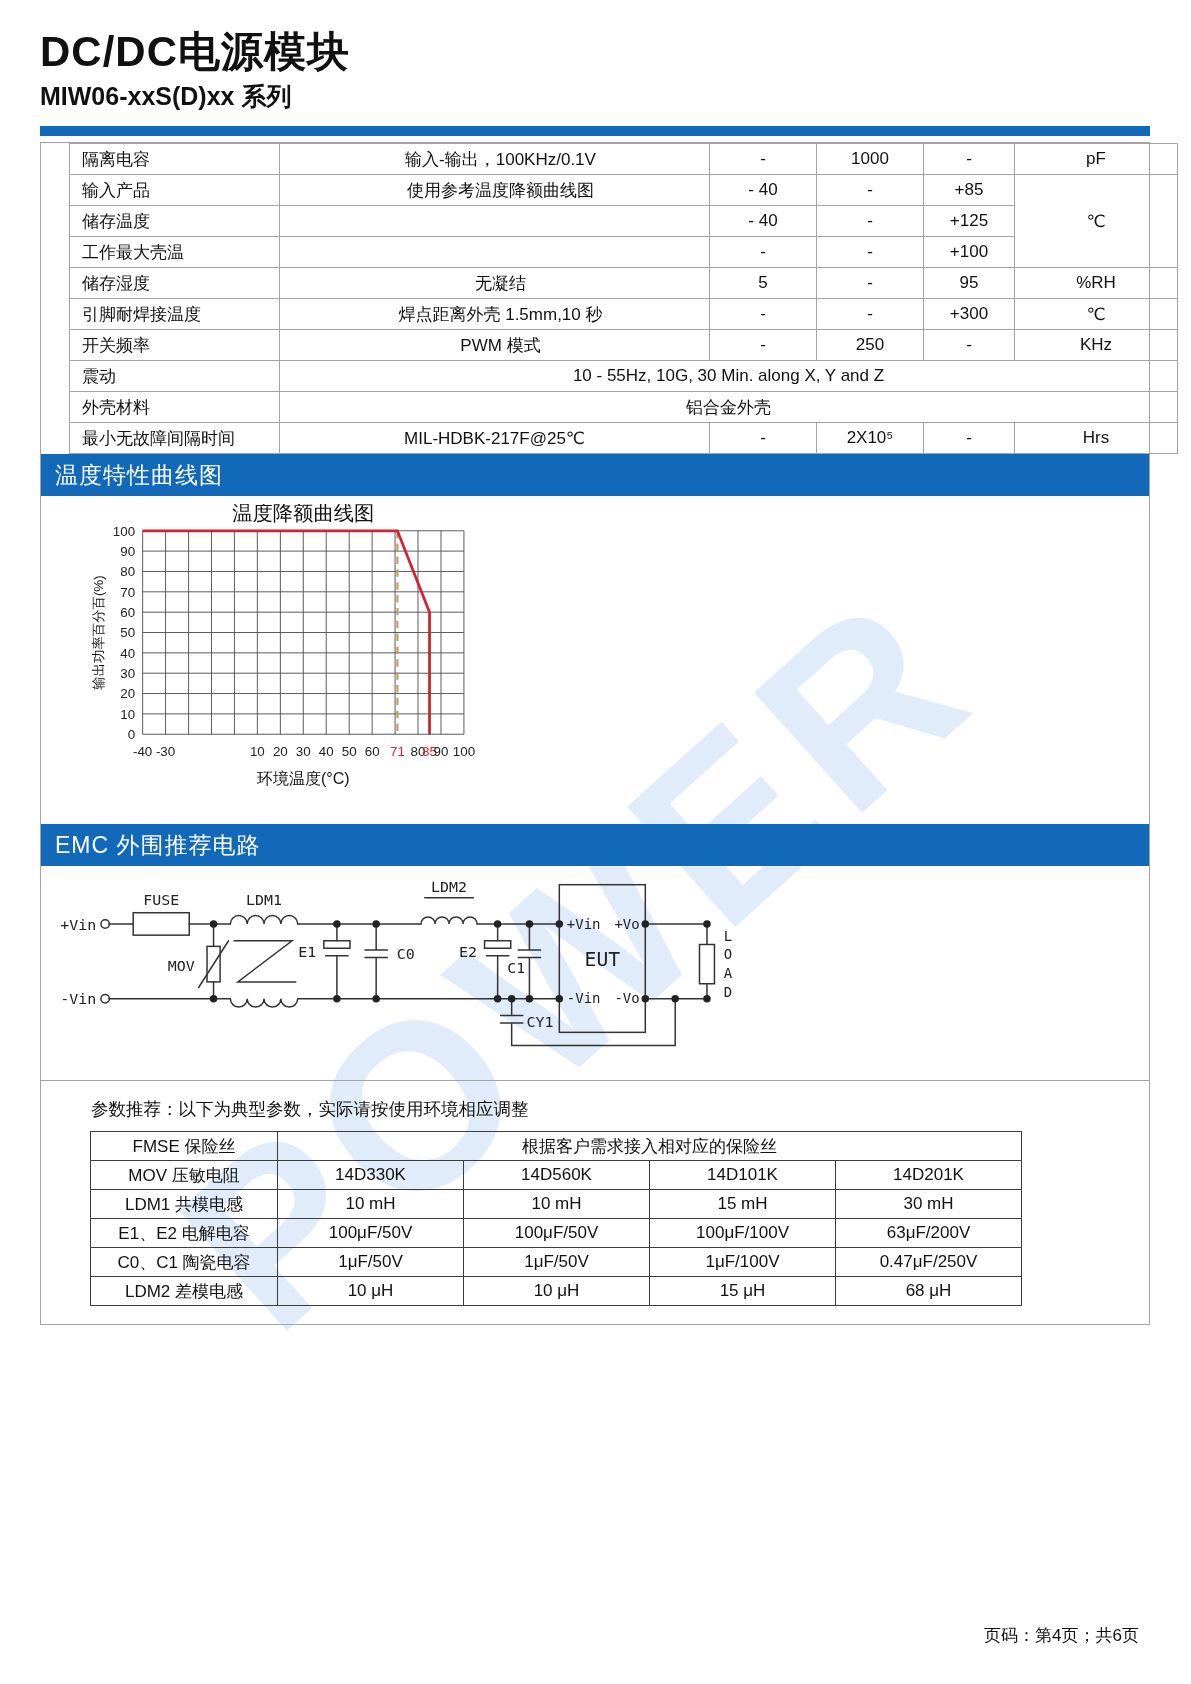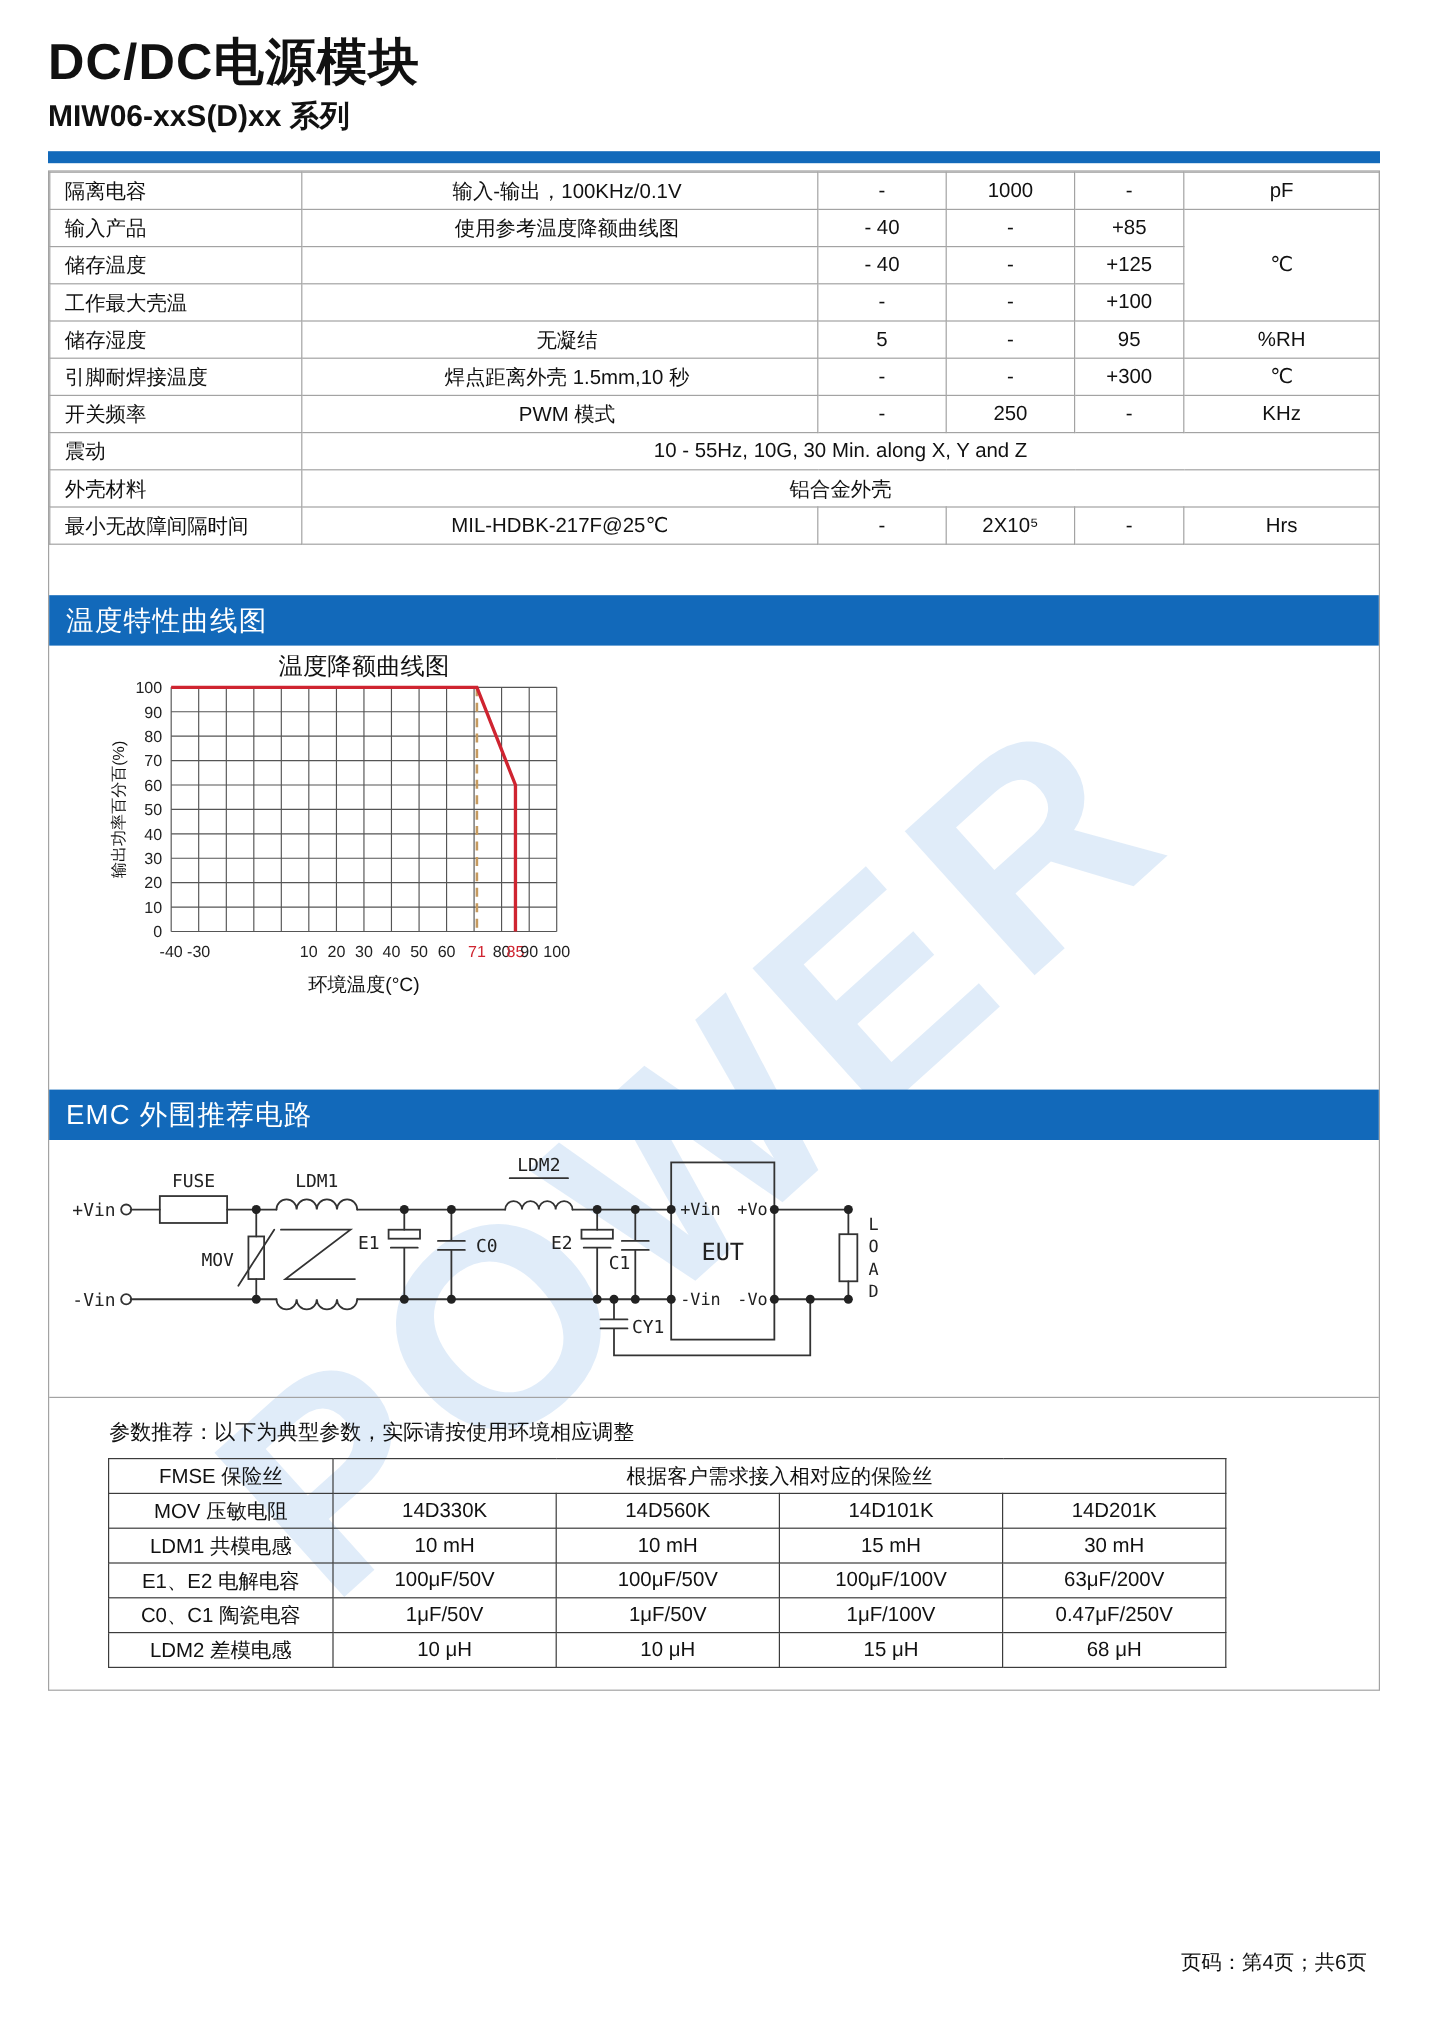--- a/index.html
+++ b/index.html
@@ -17,28 +17,28 @@
     color:rgba(125,175,228,0.24); white-space:nowrap; z-index:0;
     font-family:"Liberation Sans",sans-serif; pointer-events:none;
   }
   .page-title { position:absolute; left:40px; top:24px; font-size:42px; font-weight:600; letter-spacing:1px; z-index:1; }
   .page-subtitle { position:absolute; left:40px; top:80px; font-size:25px; font-weight:600; z-index:1; }
   .title-underline { position:absolute; left:40px; top:126px; width:1110px; height:10px; background:var(--accent); z-index:1; }
 
   .container { position:absolute; left:40px; top:142px; width:1110px; border:1px solid var(--line); z-index:1; }
 
   table { border-collapse:collapse; }
-  .spec { width:1108px; table-layout:fixed; }
+  .spec { width:1108px; table-layout:fixed;margin-left:28px; }
   .spec td { border:1px solid var(--line); height:31px; font-size:17px; padding:0; }
   .spec td.n { padding-left:12px; text-align:left; }
   .spec td.d { padding-left:12px; text-align:center; }
   .spec td.c { text-align:center; }
 
   .band { height:42px; background:var(--accent); color:#fff; display:flex; align-items:center;
-          padding-left:14px; font-size:23px; letter-spacing:1px;margin-top:42px; }
+          padding-left:14px; font-size:23px; letter-spacing:1px; }
 
   .chart-section { height:328px; position:relative; }
   .chart-section svg { position:absolute; left:48px; top:8px; }
 
   .circuit-section { height:214px; position:relative; }
   .circuit-section svg { position:absolute; left:6px; top:0px; }
   .circuit-section text { font-family:"DejaVu Sans Mono","Liberation Mono",monospace; fill:#222; }
 
   .param-section { border-top:1px solid var(--line); padding:12px 0 18px 0; }
   .param-note { font-size:17.5px; font-weight:400; padding:4px 0 10px 50px; }

